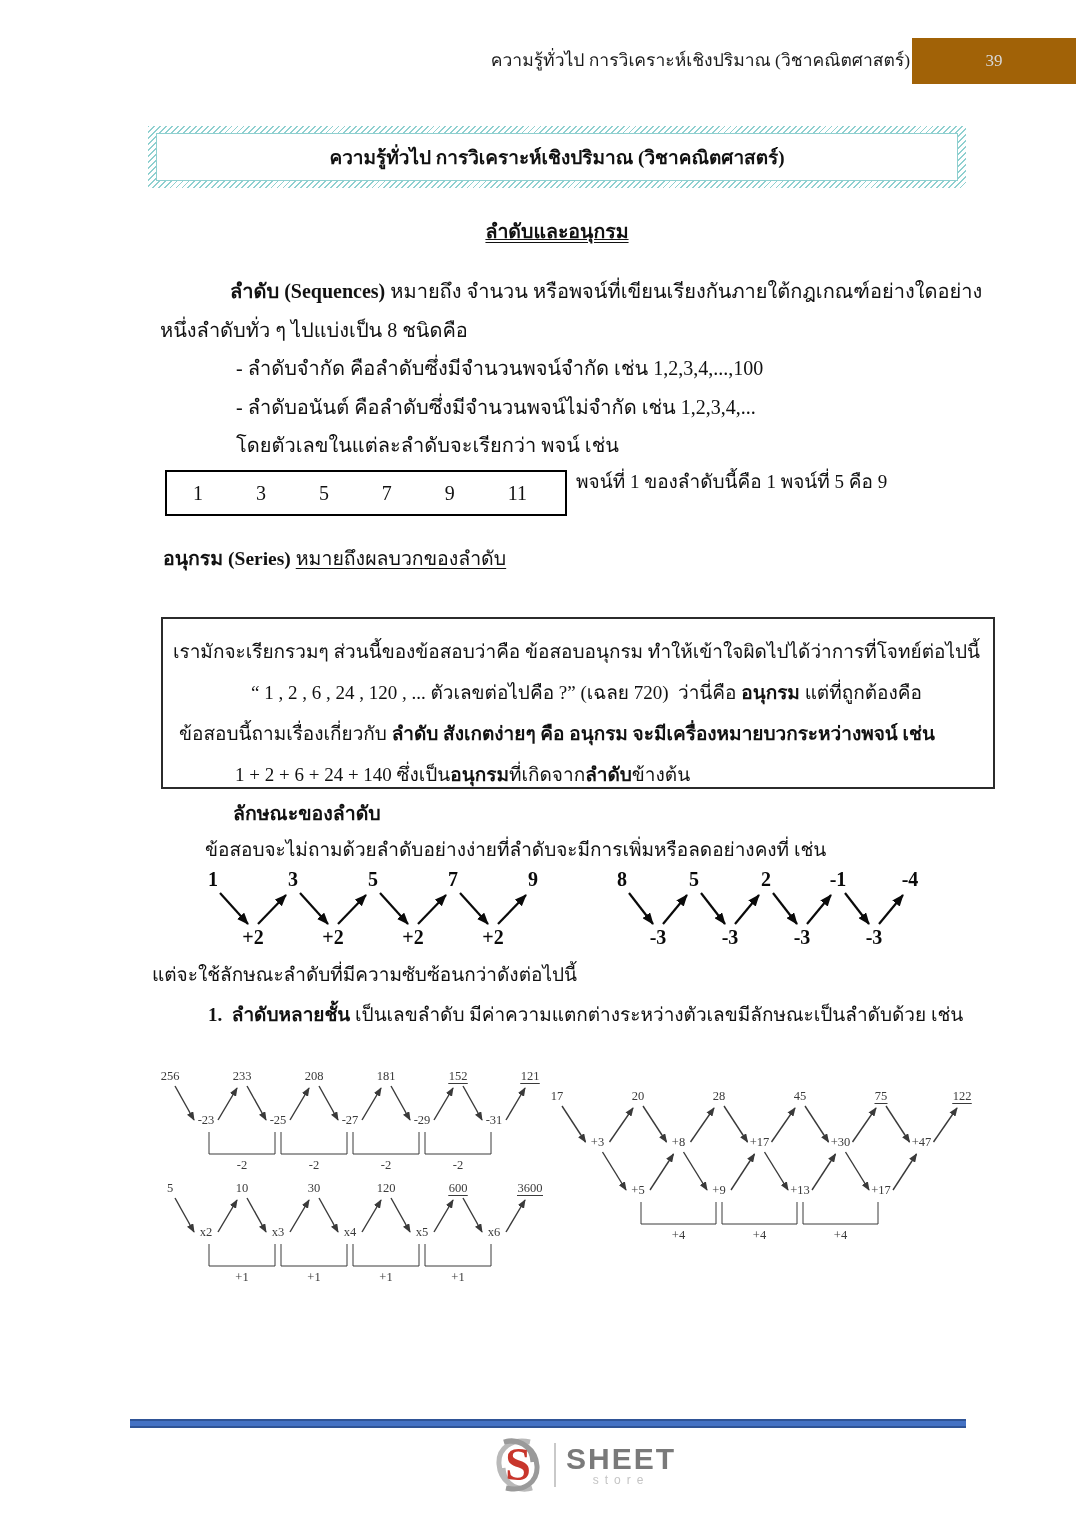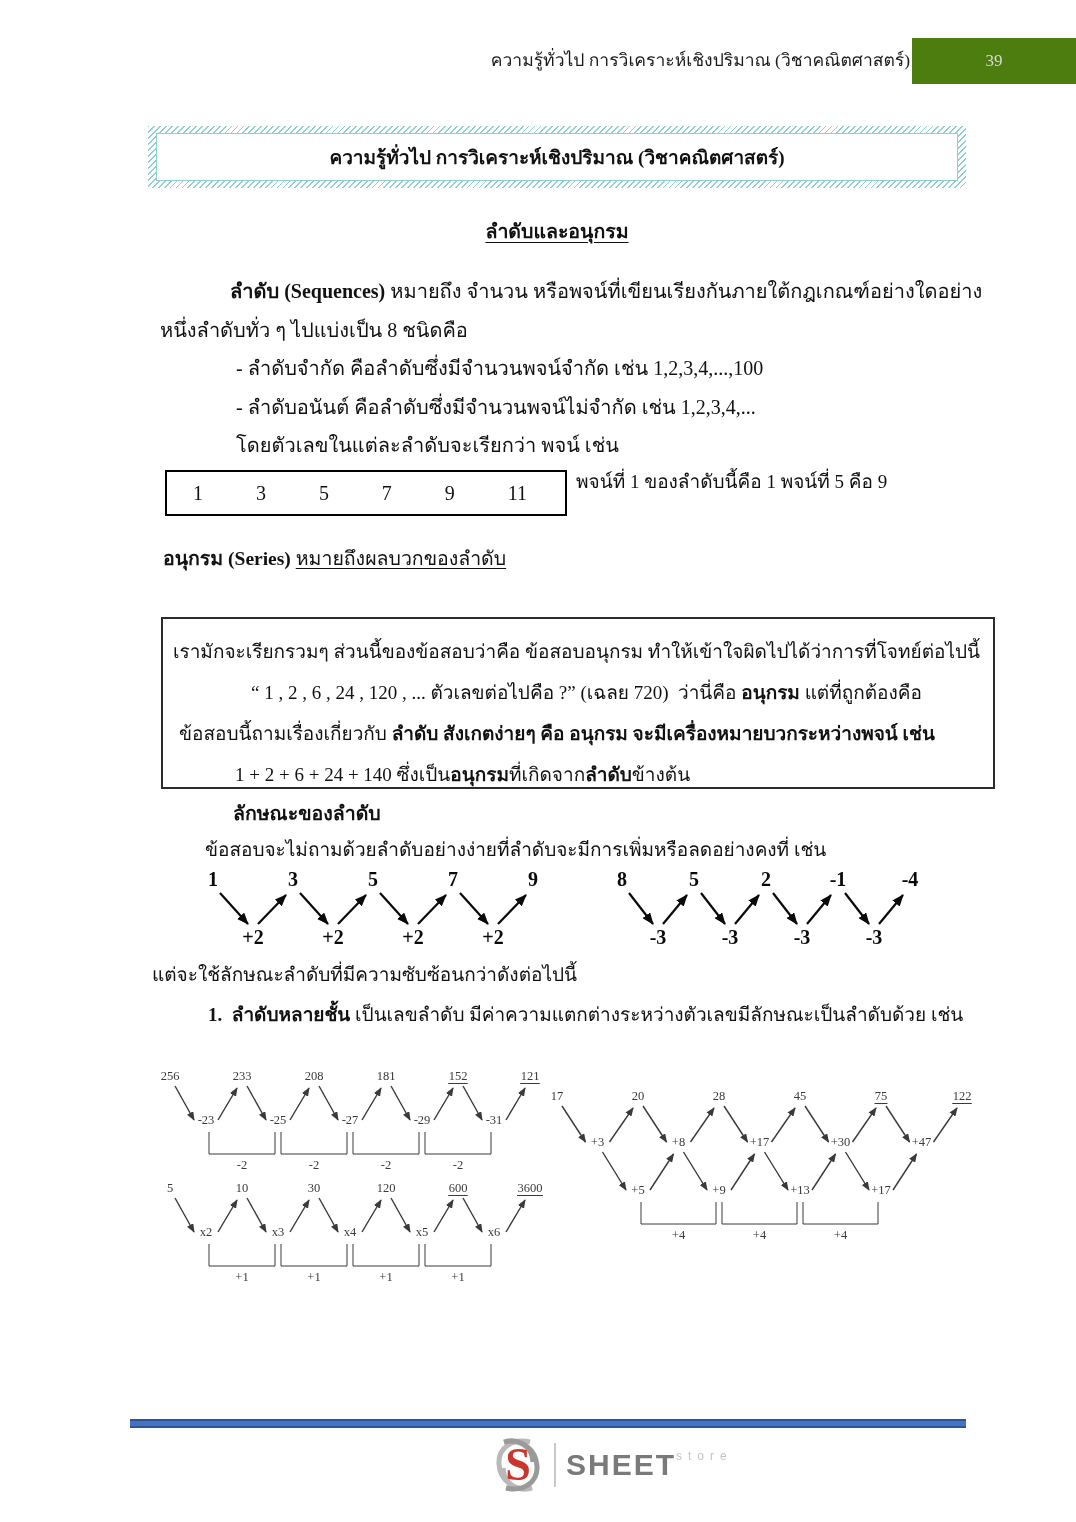--- a/index.html
+++ b/index.html
@@ -5,33 +5,33 @@
   html,body{margin:0;padding:0;background:#ffffff;}
   .page{position:relative;width:1076px;height:1522px;background:#fff;overflow:hidden;
         font-family:"Liberation Serif",serif;color:#111;}
   .b{font-weight:bold;}
   .u{text-decoration:underline;text-underline-offset:3px;}
   .abs{position:absolute;}
   .rich{white-space:pre-wrap;}
 
   
   .header-title{top:46px;right:166px;font-size:17.5px;color:#1a1a1a;}
-  .page-num-box{left:912px;top:38px;width:164px;height:46px;background:#4d7c0f;
+  .page-num-box{left:912px;top:38px;width:164px;height:46px;background:#a16207;
                 display:flex;align-items:center;justify-content:center;}
   .page-num-box span{color:#d8d8d8;font-size:17px;}
 
   
   .title-box{left:148px;top:126px;width:818px;height:62px;box-sizing:border-box;
              background:repeating-linear-gradient(135deg,#8fd0d0 0px,#8fd0d0 1.3px,#ffffff 1.3px,#ffffff 4.2px);
              padding:7px 8px;}
   .title-box-inner{width:100%;height:100%;background:#fff;border:1px solid #8fd0d0;
                    display:flex;align-items:center;justify-content:center;
                    font-weight:bold;font-size:19px;box-sizing:border-box;}
 
-  .section-title{left:148px;top:216px;width:818px;text-align:center;font-size:19.5px;font-weight:bold;}
+  .section-title{left:148px;top:216px;width:818px;text-align:center;font-size:19.5px;font-weight:bold;text-decoration:underline;}
   .section-title span{text-decoration:underline;text-underline-offset:4px;}
 
   
   .intro{left:160px;top:272px;width:830px;font-size:20px;line-height:38.5px;}
   .intro .indent1{text-indent:70px;}
   .intro .bullet{padding-left:76px;}
 
   
   .example-box{left:165px;top:470px;width:402px;height:46px;border:2px solid #000;box-sizing:border-box;
                display:flex;align-items:center;justify-content:space-between;padding:0 38px 0 26px;}
@@ -59,21 +59,21 @@
   #dgm-b{left:600px;top:864px;}
   #dgm-1{left:156px;top:1066px;}
   #dgm-2{left:156px;top:1178px;}
   #dgm-3{left:545px;top:1086px;}
 
   
   .blue-bar{left:130px;top:1419px;width:836px;height:9px;background:#4472c4;
             border-top:2px solid #2f5496;border-bottom:2px solid #2f5496;box-sizing:border-box;}
   .brand{left:492px;top:1436px;display:flex;align-items:center;gap:10px;}
   .brand-divider{width:2px;height:44px;background:#c9c9c9;}
-  .brand-text{display:flex;flex-direction:row;line-height:1;}
+  .brand-text{display:flex;flex-direction:column;line-height:1;text-align:center;}
   .brand-name{font-family:"Liberation Sans",sans-serif;font-weight:bold;font-size:30px;color:#7a7a7a;letter-spacing:2px;}
   .brand-sub{font-family:"Liberation Sans",sans-serif;font-size:12px;color:#c4c4c4;letter-spacing:6px;margin-top:0;}
 </style>
 </head>
 <body>
 
 <div class="page">
 
   <div class="abs header-title">ความรู้ทั่วไป การวิเคราะห์เชิงปริมาณ (วิชาคณิตศาสตร์)</div>
 

